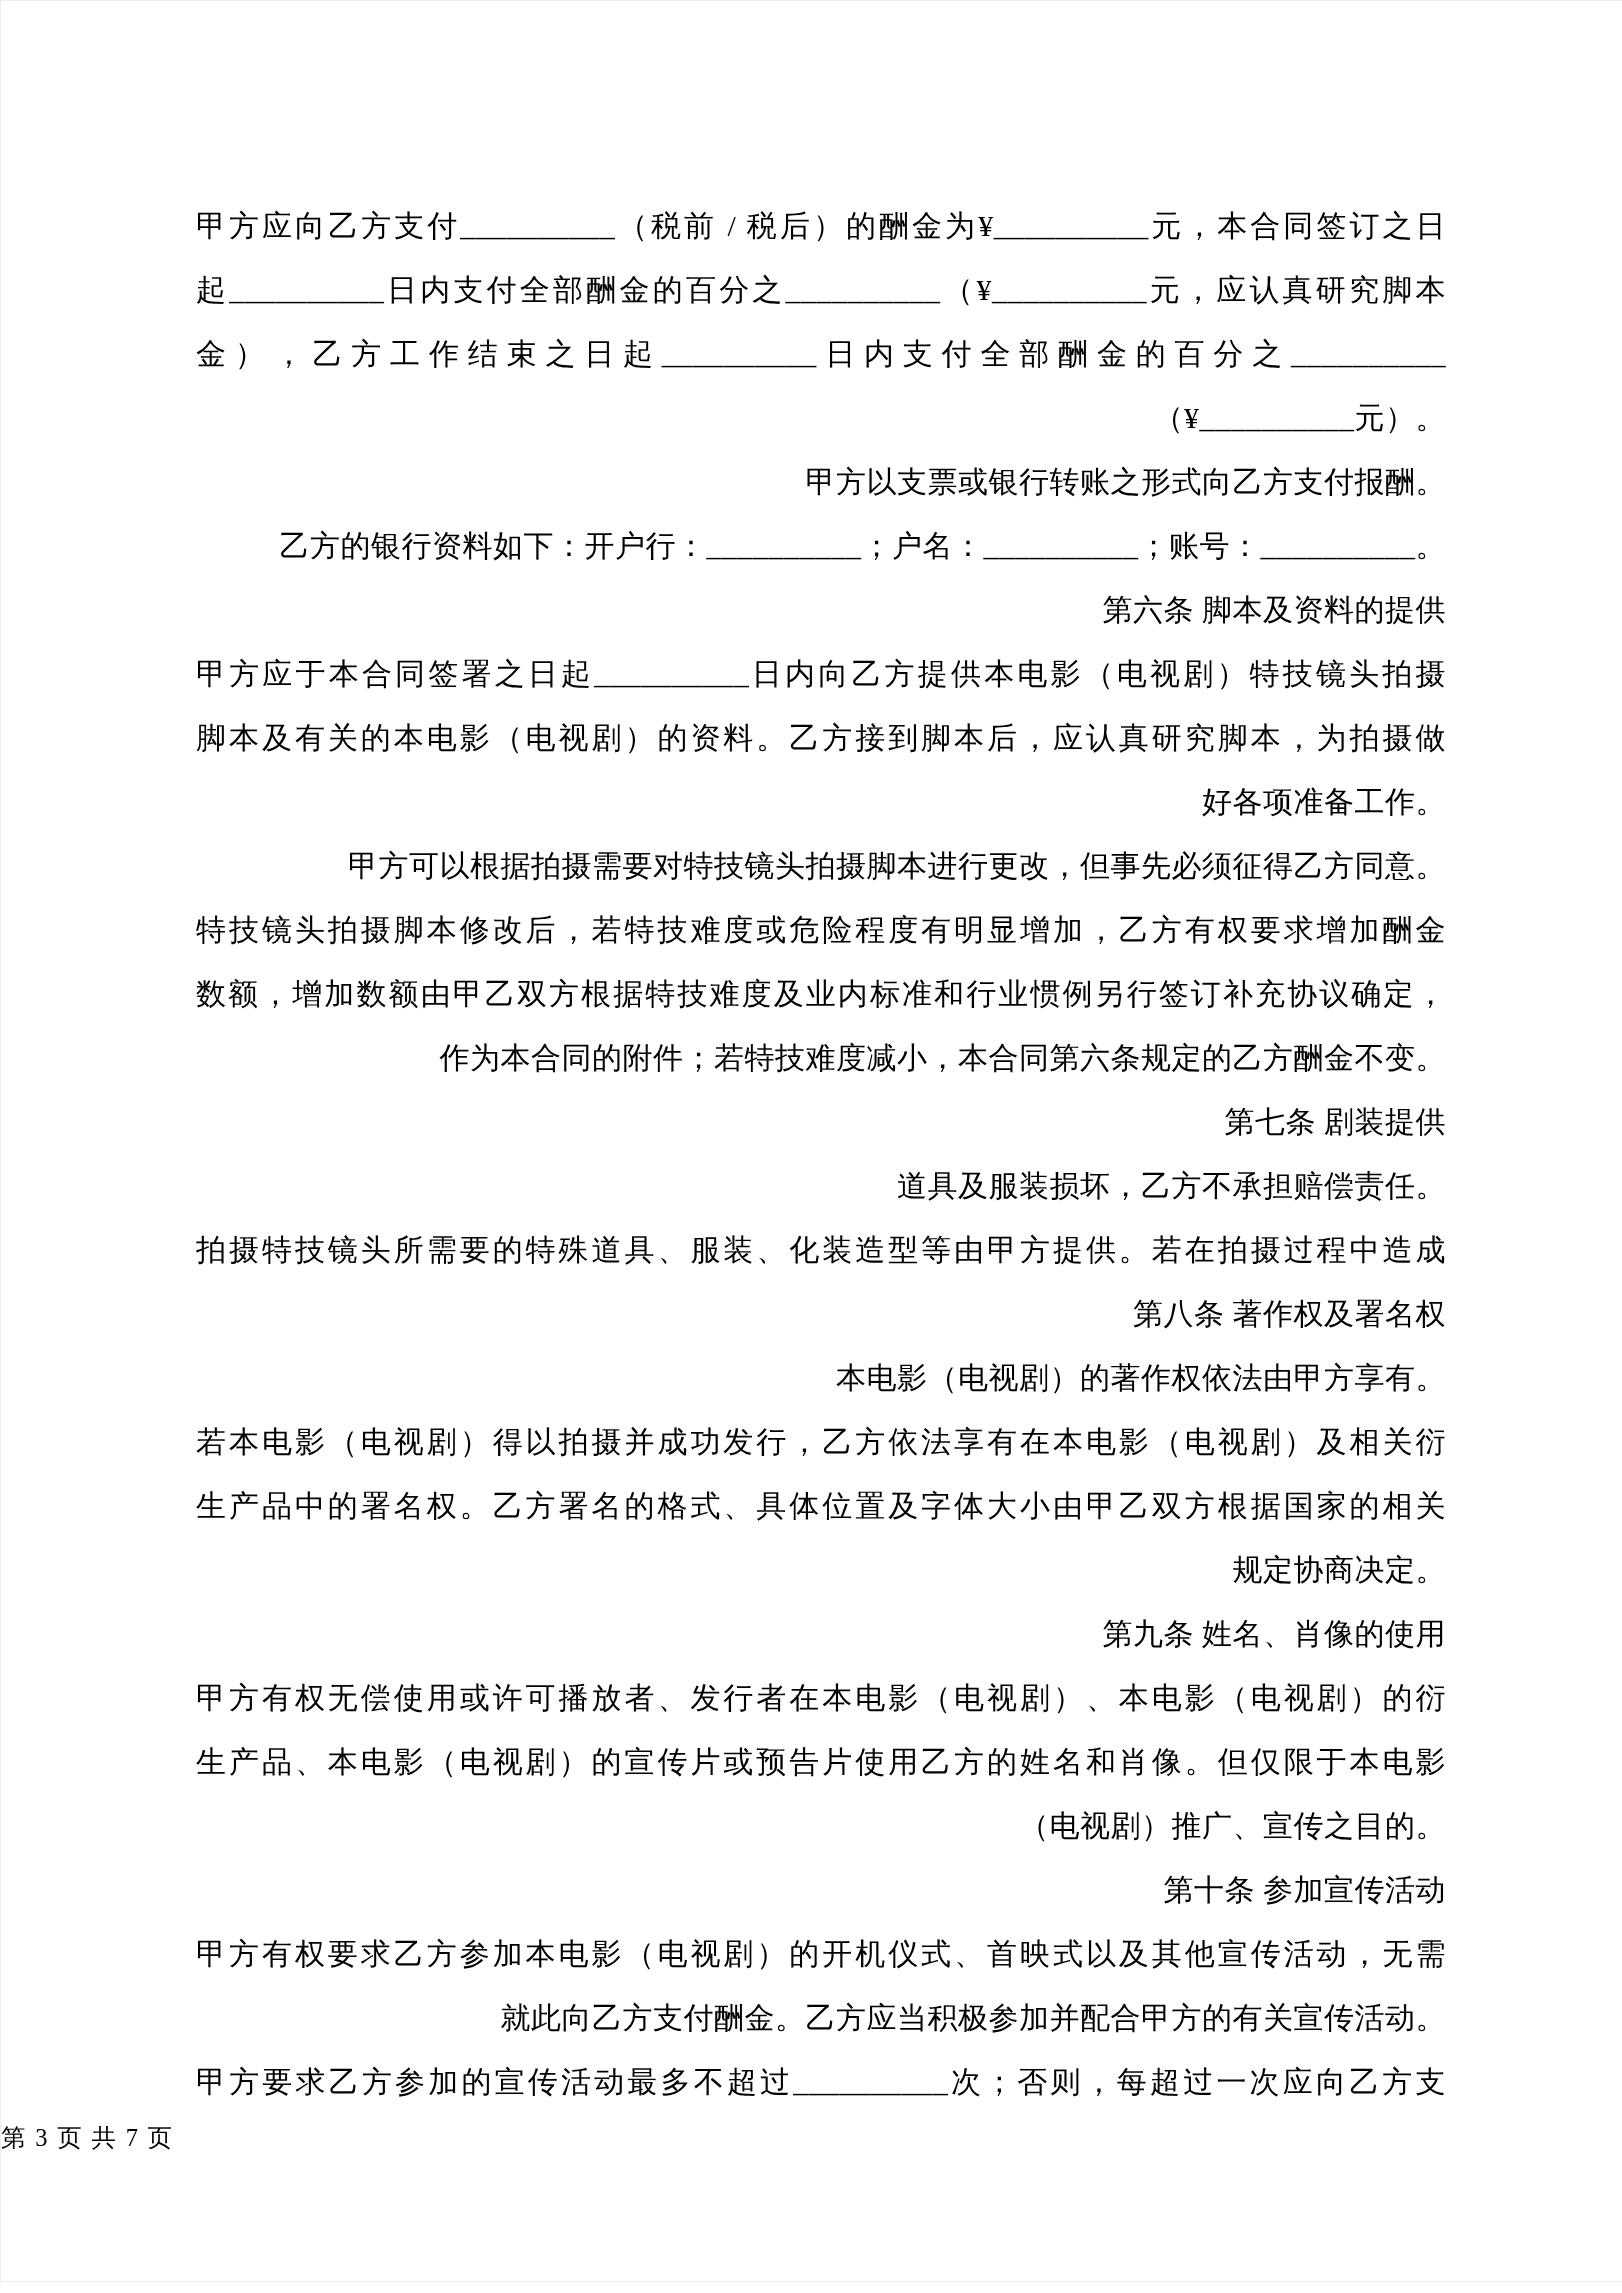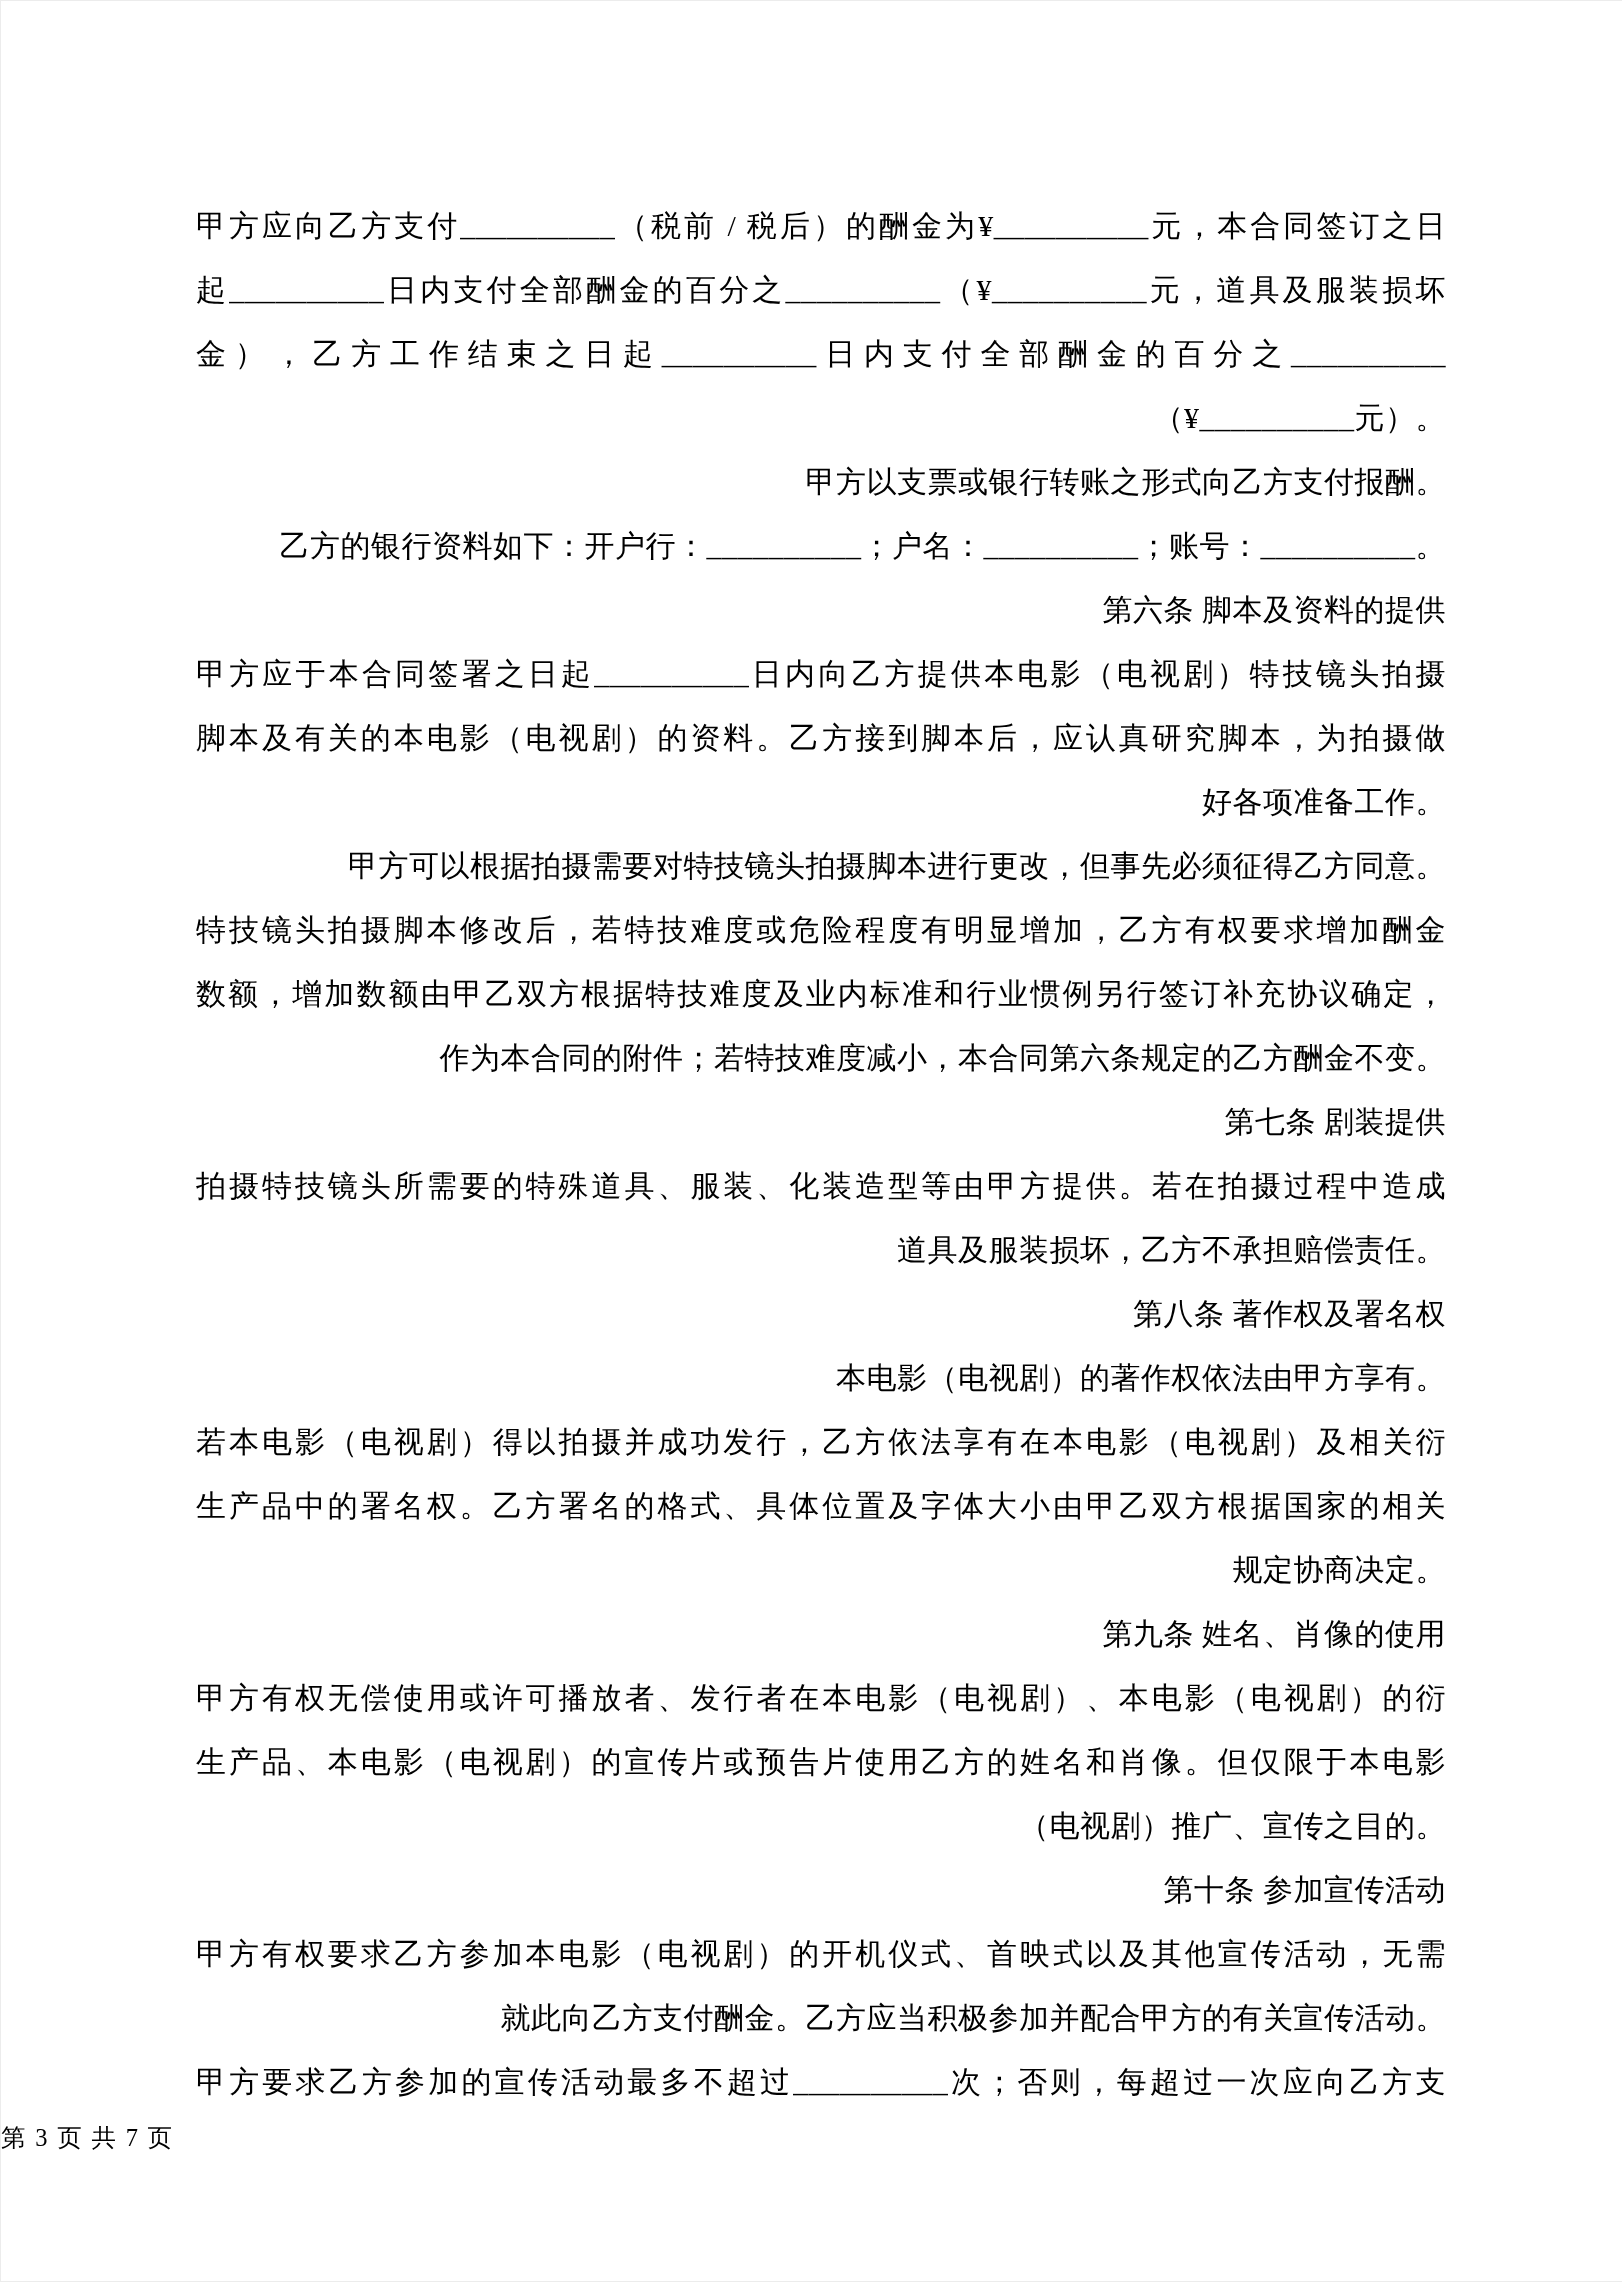--- a/index.html
+++ b/index.html
@@ -47,36 +47,36 @@
     line-height: 33px;
     letter-spacing: 1.8px;
   }
 </style>
 </head>
 <body>
 
 <div class="page">
   <div class="doc-body" id="doc-body">
       <div class="line j">甲方应向乙方支付__________（税前 / 税后）的酬金为¥__________元，本合同签订之日</div>
-      <div class="line j">起__________日内支付全部酬金的百分之__________（¥__________元，道具及服装损坏</div>
+      <div class="line j">起__________日内支付全部酬金的百分之__________（¥__________元，应认真研究脚本</div>
       <div class="line j">金），乙方工作结束之日起__________日内支付全部酬金的百分之__________</div>
       <div class="line">（¥__________元）。</div>
       <div class="line">甲方以支票或银行转账之形式向乙方支付报酬。</div>
       <div class="line">乙方的银行资料如下：开户行：__________；户名：__________；账号：__________。</div>
       <div class="line heading">第六条 脚本及资料的提供</div>
       <div class="line j">甲方应于本合同签署之日起__________日内向乙方提供本电影（电视剧）特技镜头拍摄</div>
       <div class="line j">脚本及有关的本电影（电视剧）的资料。乙方接到脚本后，应认真研究脚本，为拍摄做</div>
       <div class="line">好各项准备工作。</div>
       <div class="line">甲方可以根据拍摄需要对特技镜头拍摄脚本进行更改，但事先必须征得乙方同意。</div>
       <div class="line j">特技镜头拍摄脚本修改后，若特技难度或危险程度有明显增加，乙方有权要求增加酬金</div>
       <div class="line j">数额，增加数额由甲乙双方根据特技难度及业内标准和行业惯例另行签订补充协议确定，</div>
       <div class="line">作为本合同的附件；若特技难度减小，本合同第六条规定的乙方酬金不变。</div>
       <div class="line heading">第七条 剧装提供</div>
+      <div class="line">道具及服装损坏，乙方不承担赔偿责任。</div>
       <div class="line j">拍摄特技镜头所需要的特殊道具、服装、化装造型等由甲方提供。若在拍摄过程中造成</div>
-      <div class="line">道具及服装损坏，乙方不承担赔偿责任。</div>
       <div class="line heading">第八条 著作权及署名权</div>
       <div class="line">本电影（电视剧）的著作权依法由甲方享有。</div>
       <div class="line j">若本电影（电视剧）得以拍摄并成功发行，乙方依法享有在本电影（电视剧）及相关衍</div>
       <div class="line j">生产品中的署名权。乙方署名的格式、具体位置及字体大小由甲乙双方根据国家的相关</div>
       <div class="line">规定协商决定。</div>
       <div class="line heading">第九条 姓名、肖像的使用</div>
       <div class="line j">甲方有权无偿使用或许可播放者、发行者在本电影（电视剧）、本电影（电视剧）的衍</div>
       <div class="line j">生产品、本电影（电视剧）的宣传片或预告片使用乙方的姓名和肖像。但仅限于本电影</div>
       <div class="line">（电视剧）推广、宣传之目的。</div>
       <div class="line heading">第十条 参加宣传活动</div>

